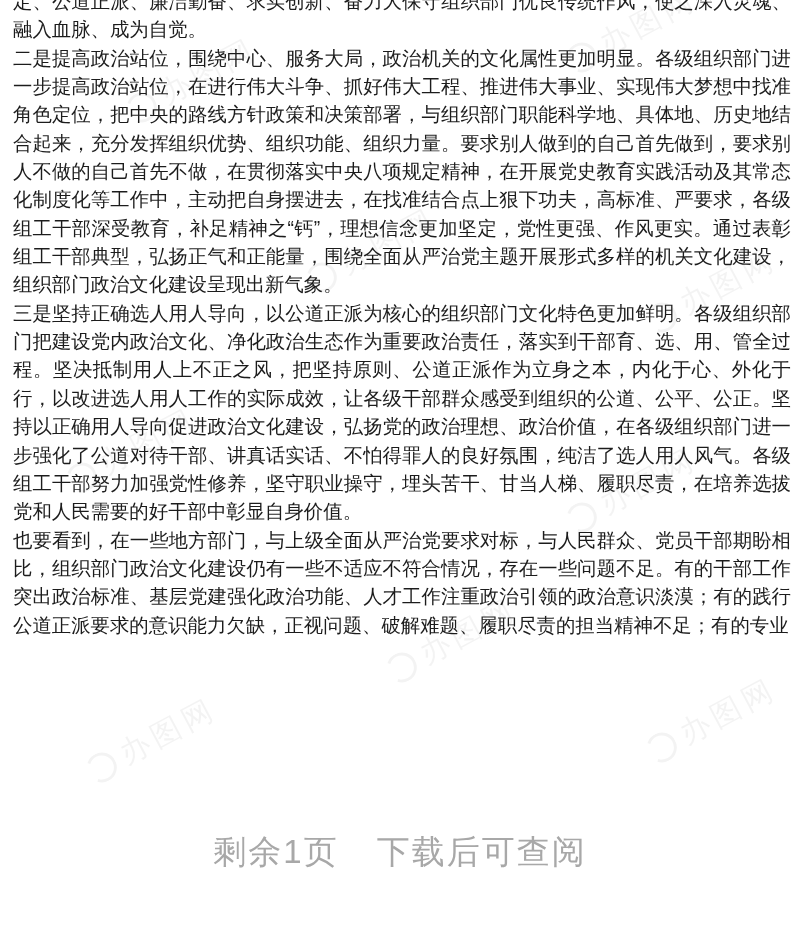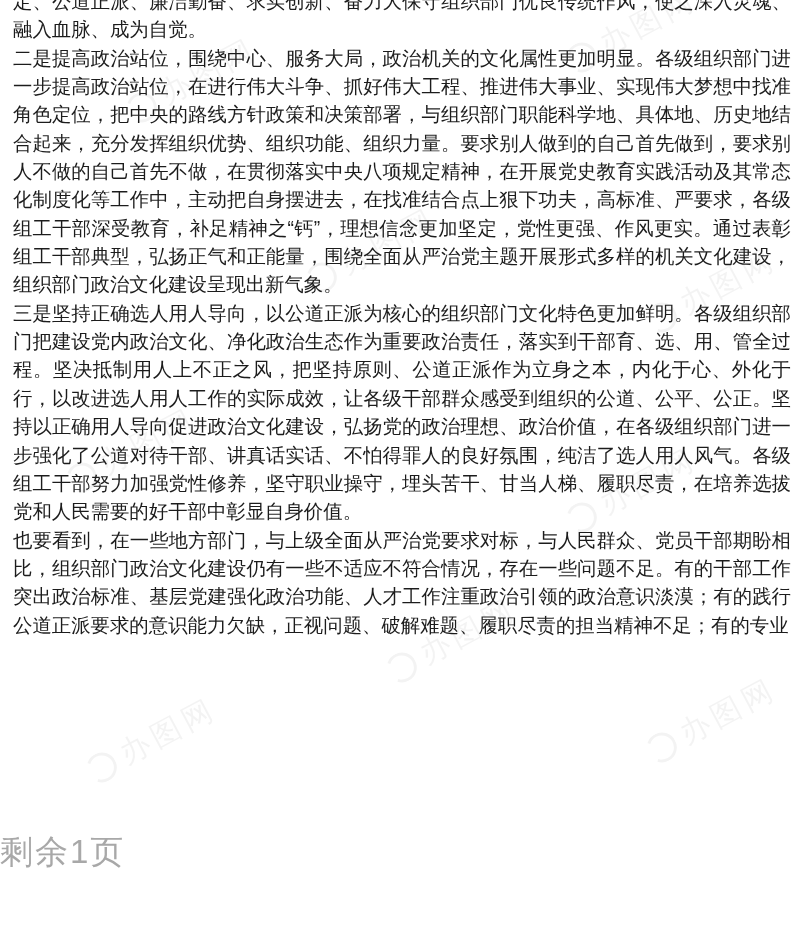--- a/index.html
+++ b/index.html
@@ -75,20 +75,21 @@
     padding: 0;
   }
   
   .footer-hint {
     position: absolute;
     left: 0;
     right: 0;
     top: 830px;
     z-index: 1;
     display: flex;
+    justify-content: center;
     align-items: center;
     gap: 38px;
     color: #a8a8a8;
     font-size: 33px;
     letter-spacing: 2px;
     font-weight: 400;
   }
 </style>
 </head>
 <body>
@@ -136,15 +137,16 @@
 
   <div class="doc-text">
     <p>定、公道正派、廉洁勤奋、求实创新、奋力大保守组织部门优良传统作风，使之深入灵魂、融入血脉、成为自觉。</p>
     <p>二是提高政治站位，围绕中心、服务大局，政治机关的文化属性更加明显。各级组织部门进一步提高政治站位，在进行伟大斗争、抓好伟大工程、推进伟大事业、实现伟大梦想中找准角色定位，把中央的路线方针政策和决策部署，与组织部门职能科学地、具体地、历史地结合起来，充分发挥组织优势、组织功能、组织力量。要求别人做到的自己首先做到，要求别人不做的自己首先不做，在贯彻落实中央八项规定精神，在开展党史教育实践活动及其常态化制度化等工作中，主动把自身摆进去，在找准结合点上狠下功夫，高标准、严要求，各级组工干部深受教育，补足精神之“钙”，理想信念更加坚定，党性更强、作风更实。通过表彰组工干部典型，弘扬正气和正能量，围绕全面从严治党主题开展形式多样的机关文化建设，组织部门政治文化建设呈现出新气象。</p>
     <p>三是坚持正确选人用人导向，以公道正派为核心的组织部门文化特色更加鲜明。各级组织部门把建设党内政治文化、净化政治生态作为重要政治责任，落实到干部育、选、用、管全过程。坚决抵制用人上不正之风，把坚持原则、公道正派作为立身之本，内化于心、外化于行，以改进选人用人工作的实际成效，让各级干部群众感受到组织的公道、公平、公正。坚持以正确用人导向促进政治文化建设，弘扬党的政治理想、政治价值，在各级组织部门进一步强化了公道对待干部、讲真话实话、不怕得罪人的良好氛围，纯洁了选人用人风气。各级组工干部努力加强党性修养，坚守职业操守，埋头苦干、甘当人梯、履职尽责，在培养选拔党和人民需要的好干部中彰显自身价值。</p>
     <p>也要看到，在一些地方部门，与上级全面从严治党要求对标，与人民群众、党员干部期盼相比，组织部门政治文化建设仍有一些不适应不符合情况，存在一些问题不足。有的干部工作突出政治标准、基层党建强化政治功能、人才工作注重政治引领的政治意识淡漠；有的践行公道正派要求的意识能力欠缺，正视问题、破解难题、履职尽责的担当精神不足；有的专业</p>
   </div>
 
   <div class="footer-hint">
     <span>剩余1页</span>
+    <span>下载后可查阅</span>
   </div>
 
 </div>
 
 </body></html>

